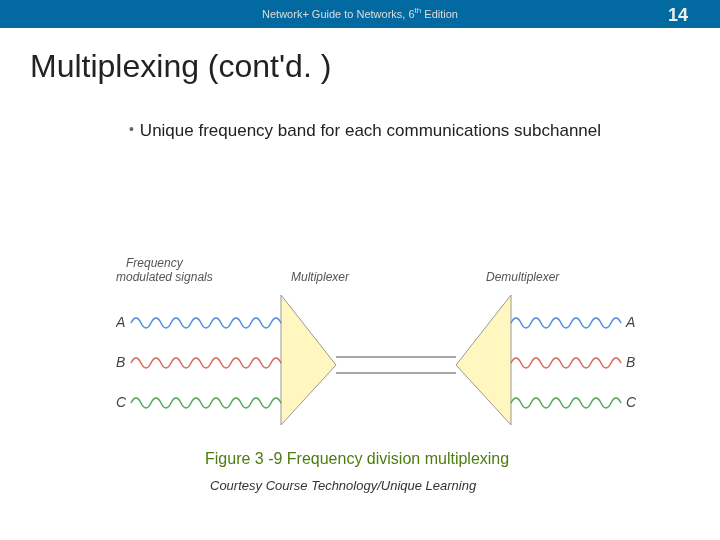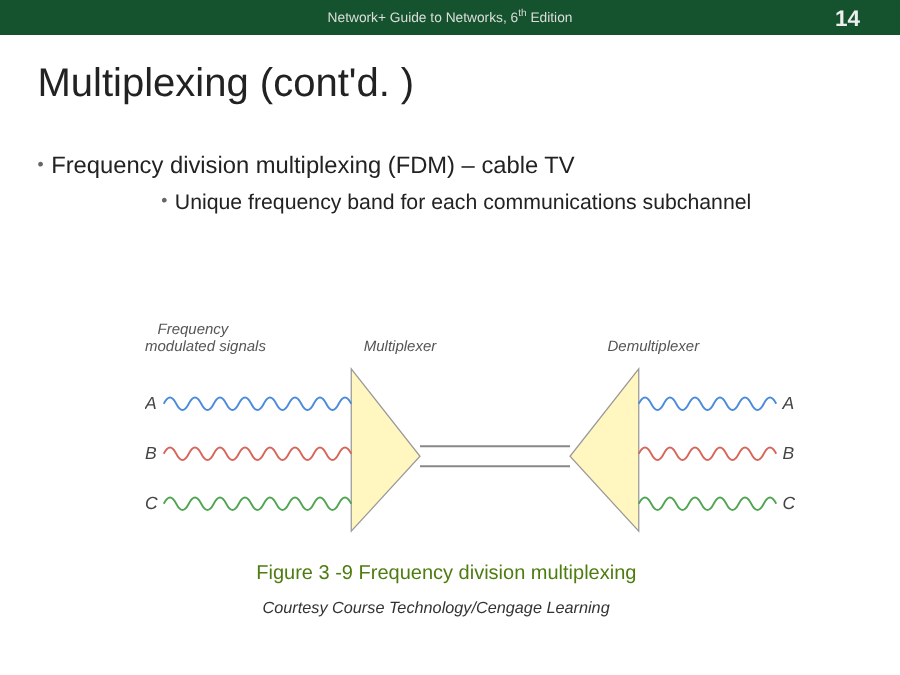--- a/index.html
+++ b/index.html
@@ -11,21 +11,21 @@
     background: #fff;
     color: #111;
     position: relative;
     overflow: hidden;
   }
   .header-bar {
     position: absolute;
     top: 0; left: 0;
     width: 100%;
     height: 28px;
-    background: #14532d;
+    background: #0369a1;
     color: #ddd;
     font-size: 11px;
   }
   .header-title {
     position: absolute;
     left: 50%;
     transform: translateX(-50%);
     top: 6px;
     white-space: nowrap;
   }
@@ -96,23 +96,20 @@
 <div class="header-bar">
   <span class="header-title">
     <span>Network+ Guide to Networks, 6</span><sup>th</sup><span> Edition</span>
   </span>
   <span class="page-number">14</span>
 </div>
 
 <h1 class="slide-title">Multiplexing (cont'd. )</h1>
 
 <div class="content">
-  <div class="bullet-l1">
-    <span class="bul">•</span><span>Frequency division multiplexing (FDM) – cable TV</span>
-  </div>
   <div class="bullet-l2">
     <span class="bul">•</span><span>Unique frequency band for each communications subchannel</span>
   </div>
 </div>
 
 <div class="figure-wrap">
   <svg width="520" height="190">
 
     <text x="10" y="12" font-size="12" fill="#555">Frequency</text>
     <text x="0" y="26" font-size="12" fill="#555">modulated signals</text>
@@ -145,13 +142,13 @@
 
     <g>
       <path d="M395 68 q5 -10 10 0 t10 0 t10 0 t10 0 t10 0 t10 0 t10 0 t10 0 t10 0 t10 0 t10 0" stroke="#4a8bdc" fill="none" stroke-width="1.5"></path>
       <path d="M395 108 q5 -10 10 0 t10 0 t10 0 t10 0 t10 0 t10 0 t10 0 t10 0 t10 0 t10 0 t10 0" stroke="#d9655a" fill="none" stroke-width="1.5"></path>
       <path d="M395 148 q5 -10 10 0 t10 0 t10 0 t10 0 t10 0 t10 0 t10 0 t10 0 t10 0 t10 0 t10 0" stroke="#4fa552" fill="none" stroke-width="1.5"></path>
     </g>
   </svg>
 </div>
 
 <div class="fig-caption">Figure 3 -9 Frequency division multiplexing</div>
-<div class="fig-courtesy">Courtesy Course Technology/Cengage Learning</div>
+<div class="fig-courtesy">Courtesy Course Technology/Unique Learning</div>
 
 </body></html>

